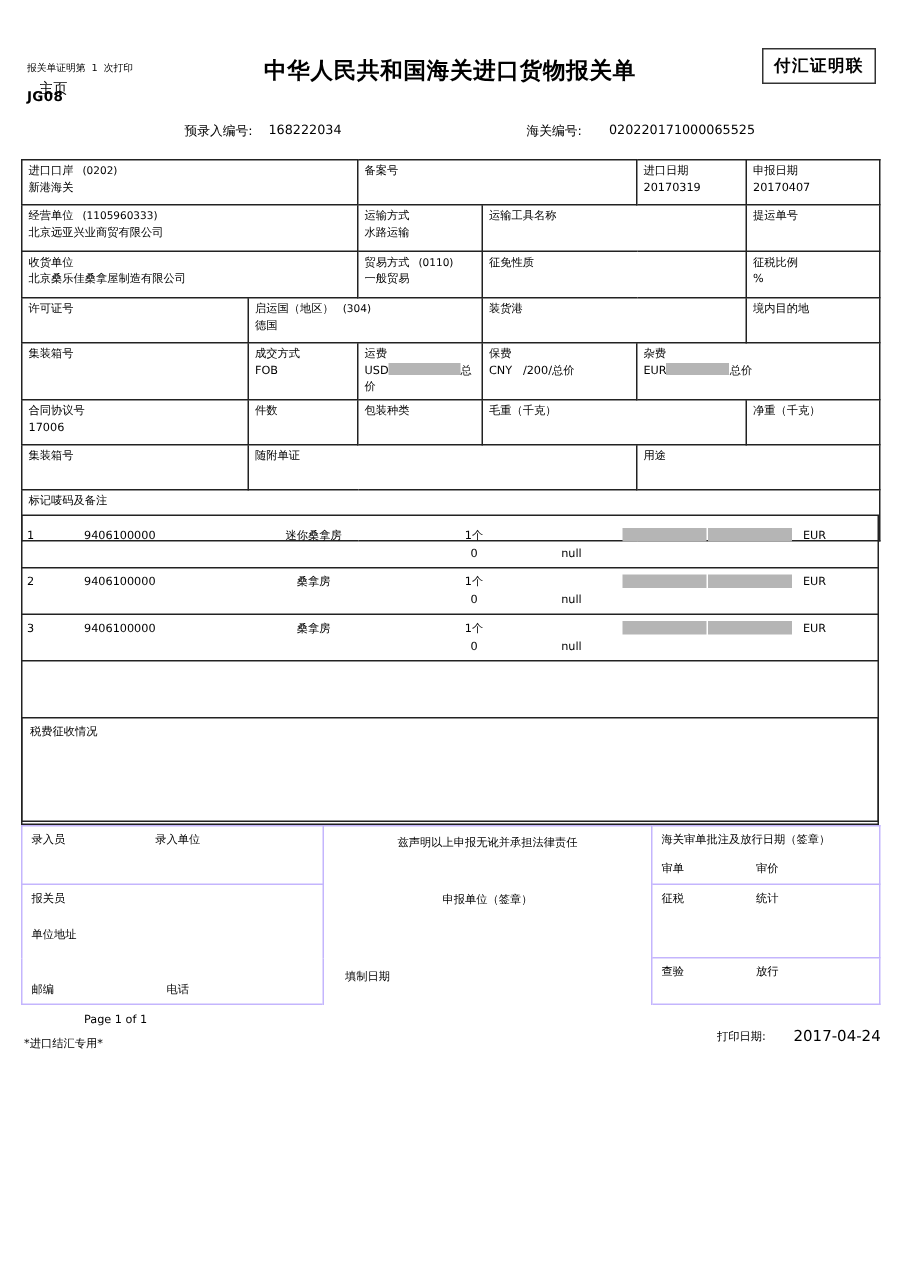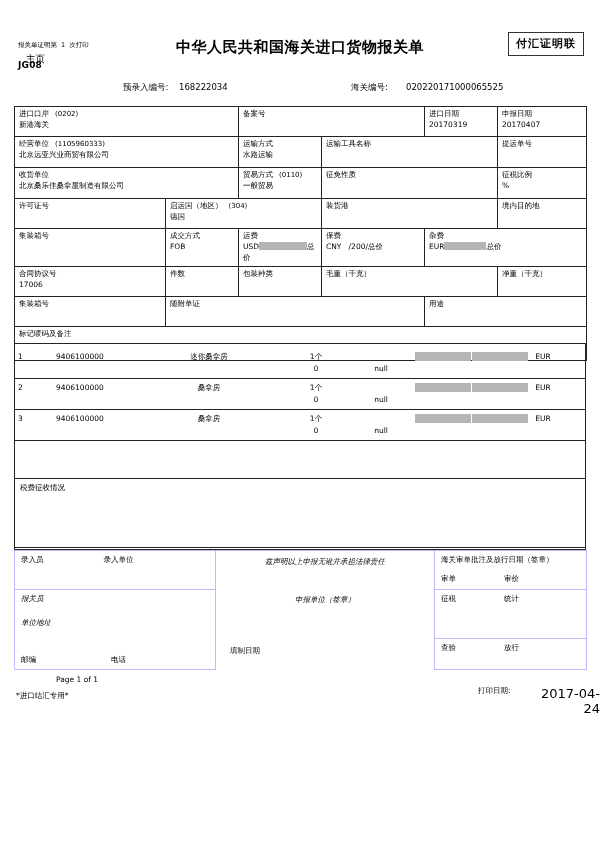--- a/index.html
+++ b/index.html
@@ -150,33 +150,33 @@
     border-collapse: collapse;
     table-layout: fixed;
   }
   .bottom td {
     border: 1px solid #c4b5fd;
     font-size: 7.5px;
     vertical-align: top;
     padding: 4px 6px;
   }
   .bottom .nb-t { border-top: 0; }
-  .bottom .nb-b { border-bottom: 0; font-style: italic; }
+  .bottom .nb-b { border-bottom: 0; }
   .bottom .cc { text-align: center; }
   .inline2 { display: inline-block; }
   .gap60 { display: inline-block; width: 60px; }
   .gap48 { display: inline-block; width: 48px; }
   .gap75 { display: inline-block; width: 75px; }
 
   
   .footer { position: absolute; left: 0; top: 670px; width: 600px; height: 50px; }
   .footer .page-of { position: absolute; left: 56px; top: 5px; font-size: 7.5px; }
   .footer .special { position: absolute; left: 16px; top: 21px; font-size: 7.5px; }
   .footer .pd-lbl { position: absolute; left: 478px; top: 16px; font-size: 7.5px; }
-  .footer .pd-val { position: absolute; left: 529px; top: 16px; font-size: 13px; text-align: right; }
+  .footer .pd-val { position: absolute; left: 529px; top: 16px; font-size: 10px; text-align: right; }
 </style>
 </head>
 <body>
 
 <div class="page">
 
   <div class="hdr-code">JG08</div>
 
   <div class="hdr-print">
     <span>报关单证明第</span><span class="num">1</span><span>次打印</span>

